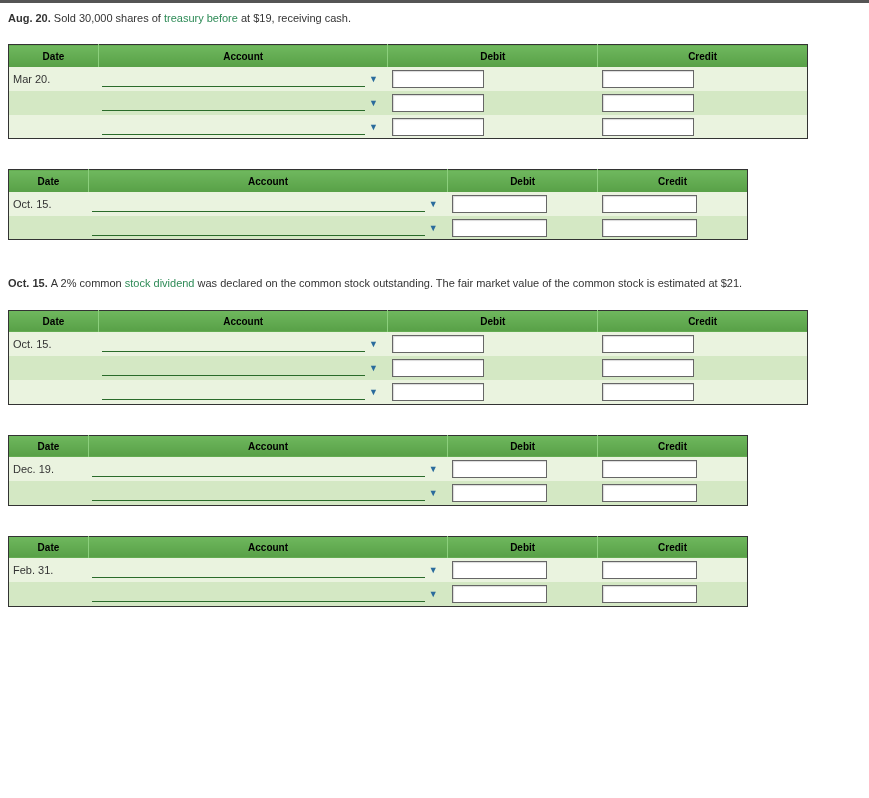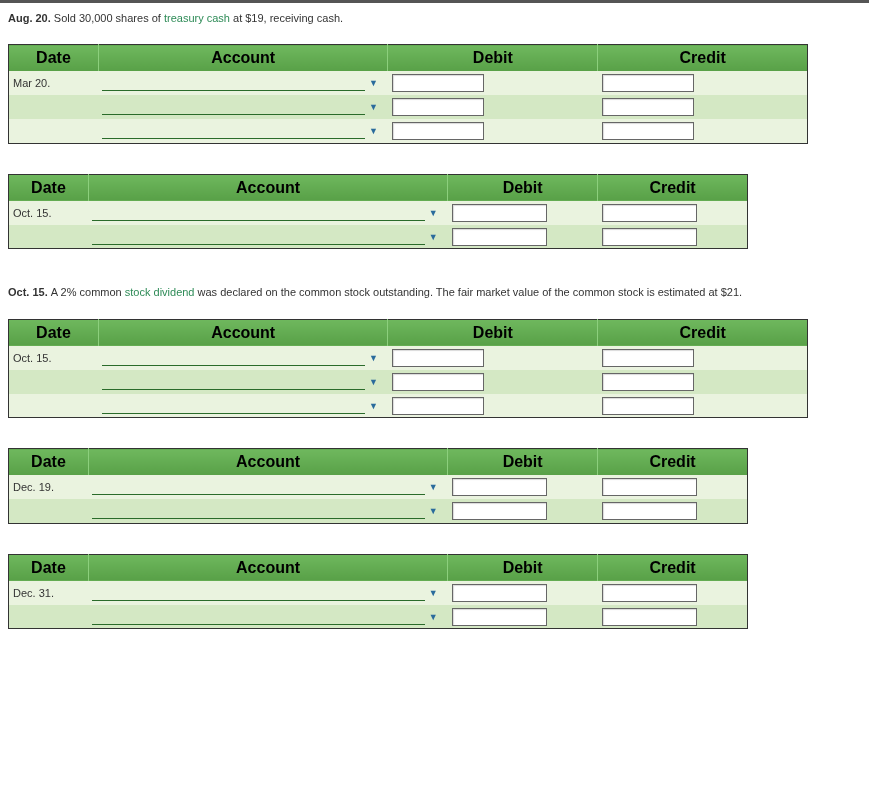--- a/index.html
+++ b/index.html
@@ -25,21 +25,21 @@
   .link-green { color: #2e8b57; }
   .je-table {
     border: 1px solid #333;
     border-collapse: collapse;
     margin-bottom: 0;
   }
   .je-table th {
     background: linear-gradient(#6fb85e, #58a047);
     color: #000;
     font-weight: bold;
-    font-size: 16px;
+    font-size: 10px;
     padding: 4px 6px;
     border-right: 1px solid #8ccf7d;
     text-align: center;
     height: 22px;
   }
   .je-table th:last-child { border-right: none; }
   .je-table td {
     padding: 2px 4px;
     height: 24px;
     vertical-align: middle;
@@ -98,21 +98,21 @@
 
   .num-cell { text-align:left; padding-left:4px;}
   .credit-cell .num-input, .debit-cell .num-input { display:inline-block; }
 </style>
 </head>
 <body>
 
 <div class="topbar"></div>
 
 <div id="sections-host">
-    <div class="prompt"><b>Aug. 20.  </b>Sold 30,000 shares of <span class="link-green">treasury cash</span> at $19, receiving cash.</div>
+    <div class="prompt"><b>Aug. 20.  </b>Sold 30,000 shares of <span class="link-green">treasury before</span> at $19, receiving cash.</div>
     <table class="je-table tA">
       <thead>
         <tr>
           <th class="col-date">Date</th>
           <th class="col-account">Account</th>
           <th class="col-debit">Debit</th>
           <th class="col-credit">Credit</th>
         </tr>
       </thead>
       <tbody>
@@ -273,21 +273,21 @@
       <thead>
         <tr>
           <th class="col-date">Date</th>
           <th class="col-account">Account</th>
           <th class="col-debit">Debit</th>
           <th class="col-credit">Credit</th>
         </tr>
       </thead>
       <tbody>
         <tr class="row-light">
-          <td class="date-cell col-date">Dec. 31.</td>
+          <td class="date-cell col-date">Feb. 31.</td>
           <td class="col-account">
             <div class="acct-wrap">
               <input type="text" class="acct-line" style="">
               <span class="dd-icon">▼</span>
             </div>
           </td>
           <td class="col-debit num-cell debit-cell"><input type="text" class="num-input" style=""></td>
           <td class="col-credit num-cell credit-cell"><input type="text" class="num-input" style=""></td>
         </tr>
         <tr class="row-dark">

